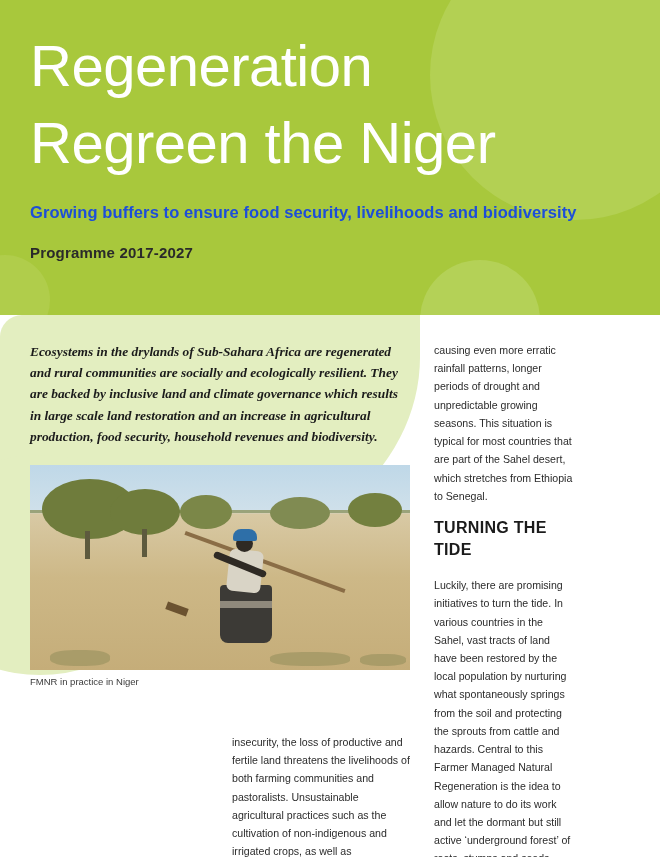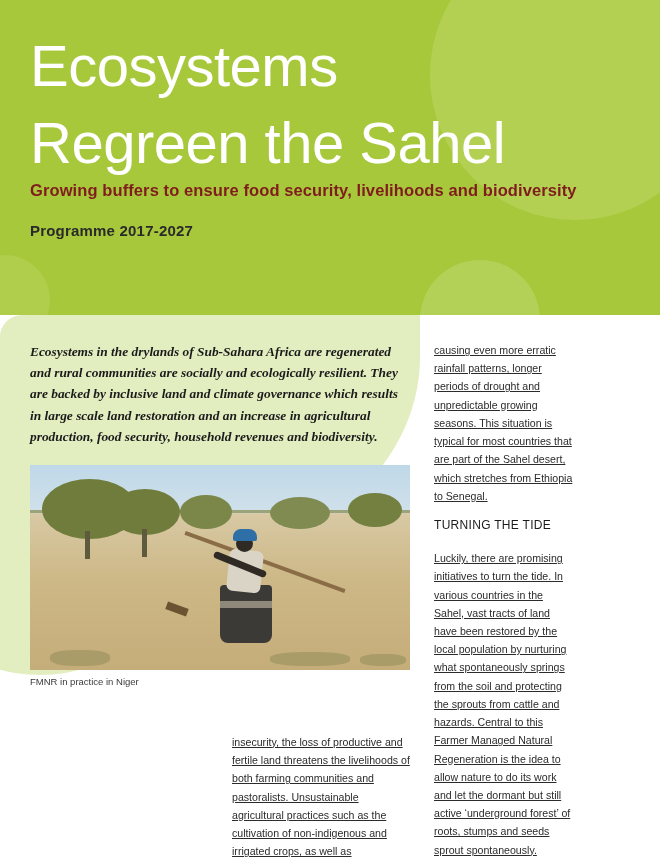--- a/index.html
+++ b/index.html
@@ -28,23 +28,24 @@
   }
   .title-line {
     color: #ffffff;
     font-weight: 300;
     font-size: 58px;
     line-height: 1.32;
     letter-spacing: -0.5px;
     white-space: nowrap;
   }
   .subtitle {
-    color: #7f1d1d;
+    color: #1d4ed8;
     font-size: 16.5px;
     font-weight: 700;
+    margin-top: 22px;
     letter-spacing: 0.1px;
   }
   .programme {
     color: #2a2a2a;
     font-size: 15px;
     font-weight: 700;
     margin-top: 22px;
     letter-spacing: 0.2px;
   }
 
@@ -183,48 +184,47 @@
   }
 
   .sub-cols {
     display: flex;
     gap: 24px;
     margin-top: 20px;
   }
   .sub-col { width: 178px; }
 
   h3.section {
-    font-size: 12px;
-    font-weight: 400;
+    font-size: 16px;
+    font-weight: 700;
     color: #1b1b1b;
     letter-spacing: 0.3px;
     margin: 0 0 10px 0;
     line-height: 1.35;
     text-transform: uppercase;
   }
   p.body-text {
     font-size: 10.6px;
     line-height: 1.72;
     color: #2b2b2b;
     margin: 16px 0 12px 0;
-    text-decoration: underline;
   }
   .col-right p.body-text:first-child { margin-top: 26px; }
   .col-right h3.section { margin-top: 6px; }
 </style>
 </head>
 <body>
 
 <div class="header">
   <div class="circle-a"></div>
   <div class="circle-b"></div>
   <div class="circle-c"></div>
   <div class="header-inner">
-    <div class="title-line">Ecosystems</div>
-    <div class="title-line">Regreen the Sahel</div>
+    <div class="title-line">Regeneration</div>
+    <div class="title-line">Regreen the Niger</div>
     <div class="subtitle">Growing buffers to ensure food security, livelihoods and biodiversity</div>
     <div class="programme">Programme 2017-2027</div>
   </div>
 </div>
 
 <div class="body-area">
   <div class="blob"></div>
   <div class="blob2"></div>
 
   <div class="columns">

